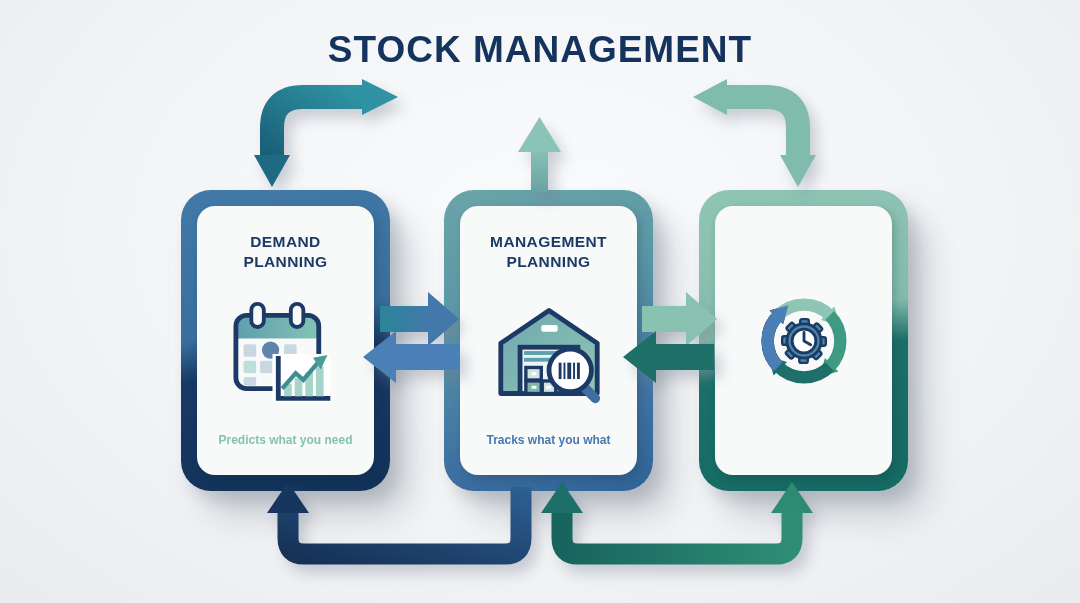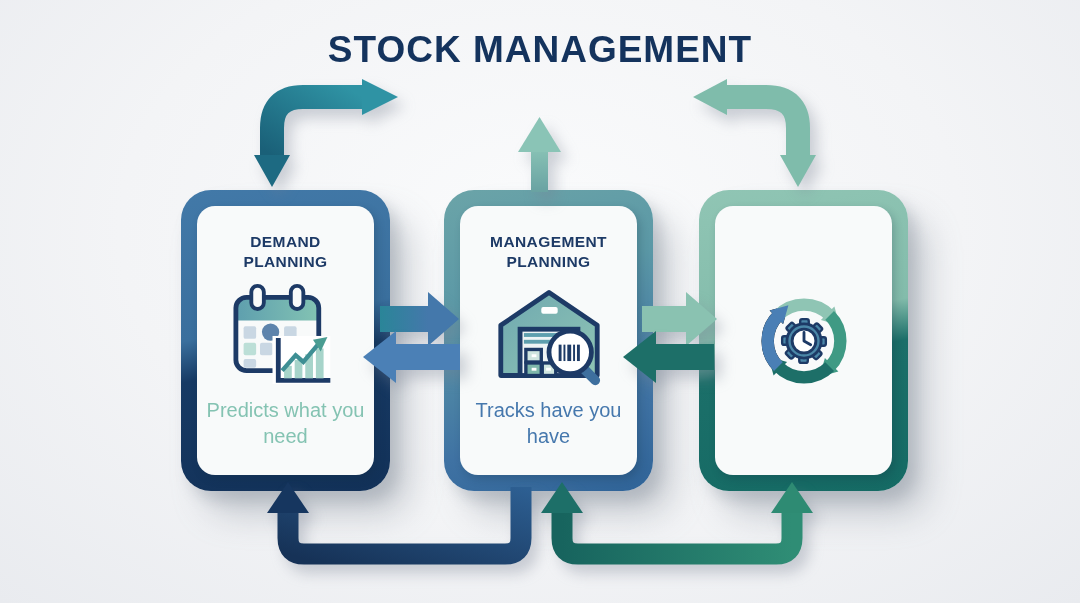--- a/index.html
+++ b/index.html
@@ -25,21 +25,21 @@
     position:relative;width:100%;height:100%;border-radius:18px;background:#f8fafa;
     box-shadow:3px 4px 9px rgba(20,40,60,.22);
     display:flex;flex-direction:column;align-items:center;
   }
   .card-title{
     margin-top:26px;text-align:center;color:#1d3a66;font-weight:800;
     font-size:15.5px;line-height:1.3;letter-spacing:.4px;
   }
   .icon-wrap{flex:1;display:flex;align-items:center;justify-content:center;}
   .card-sub{
-    margin-bottom:26px;text-align:center;font-weight:400;font-size:20px;line-height:1.3;
+    margin-bottom:26px;text-align:center;font-weight:700;font-size:12px;line-height:1.3;
     max-width:160px;
   }
   .c1 .card-sub{color:#84c3b2;}
   .c2 .card-sub{color:#4678ad;}
   .c3 .card-sub{color:#1d6f74;}
   .arrows{position:absolute;left:0;top:0;z-index:5;pointer-events:none;}
   .shadowed{filter:drop-shadow(7px 9px 7px rgba(120,130,145,.35));}
 </style>
 </head>
 <body>
@@ -117,21 +117,21 @@
           <circle cx="84" cy="74" r="22" fill="#ffffff" stroke="#1d3a66" stroke-width="5"></circle>
           <g fill="#1d3a66">
             <rect x="72" y="66" width="3" height="17"></rect>
             <rect x="77" y="66" width="2" height="17"></rect>
             <rect x="81" y="66" width="4" height="17"></rect>
             <rect x="87" y="66" width="2" height="17"></rect>
             <rect x="91" y="66" width="3" height="17"></rect>
           </g>
         </svg>
       </div>
-      <div class="card-sub">Tracks have you have</div>
+      <div class="card-sub">Tracks what you what</div>
     </div>
   </div>
 
   <div class="card c3">
     <div class="face">
       <div class="icon-wrap">
         <svg width="114" height="114" viewBox="0 0 120 120">
           <g id="cycArrow">
             <path d="M 33 87 A 38 38 0 0 1 33 33" fill="none" stroke="currentColor" stroke-width="13"></path>
             <polygon points="43.6,22.4 38,42.2 23.8,28" fill="currentColor"></polygon>

